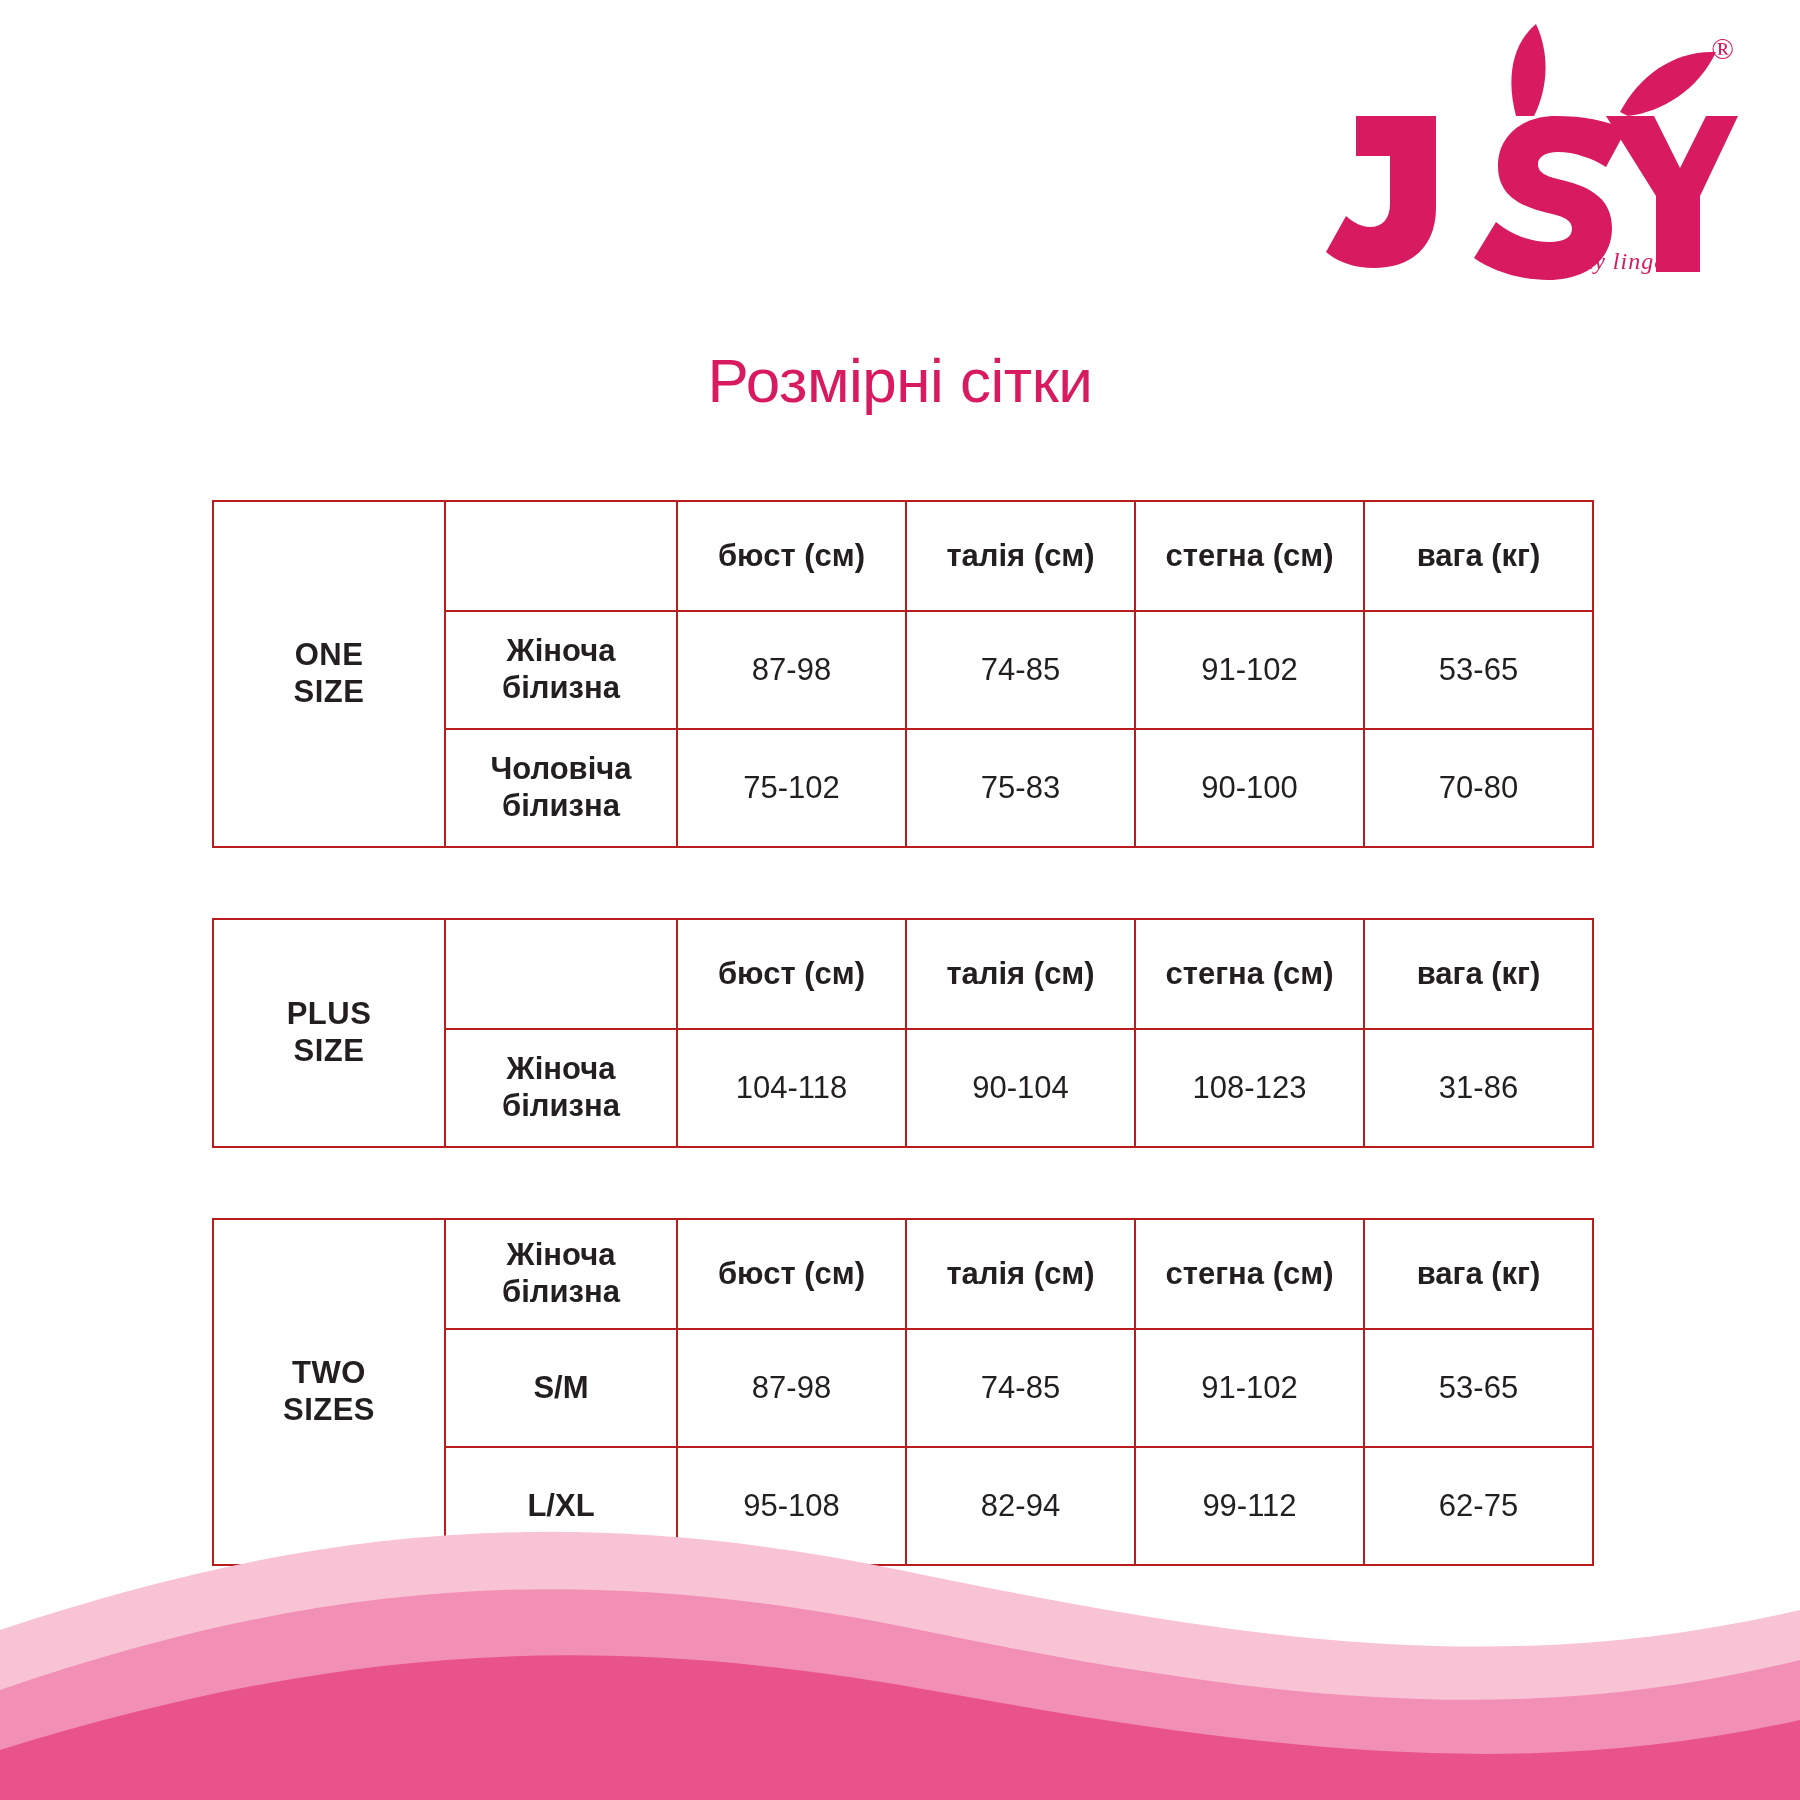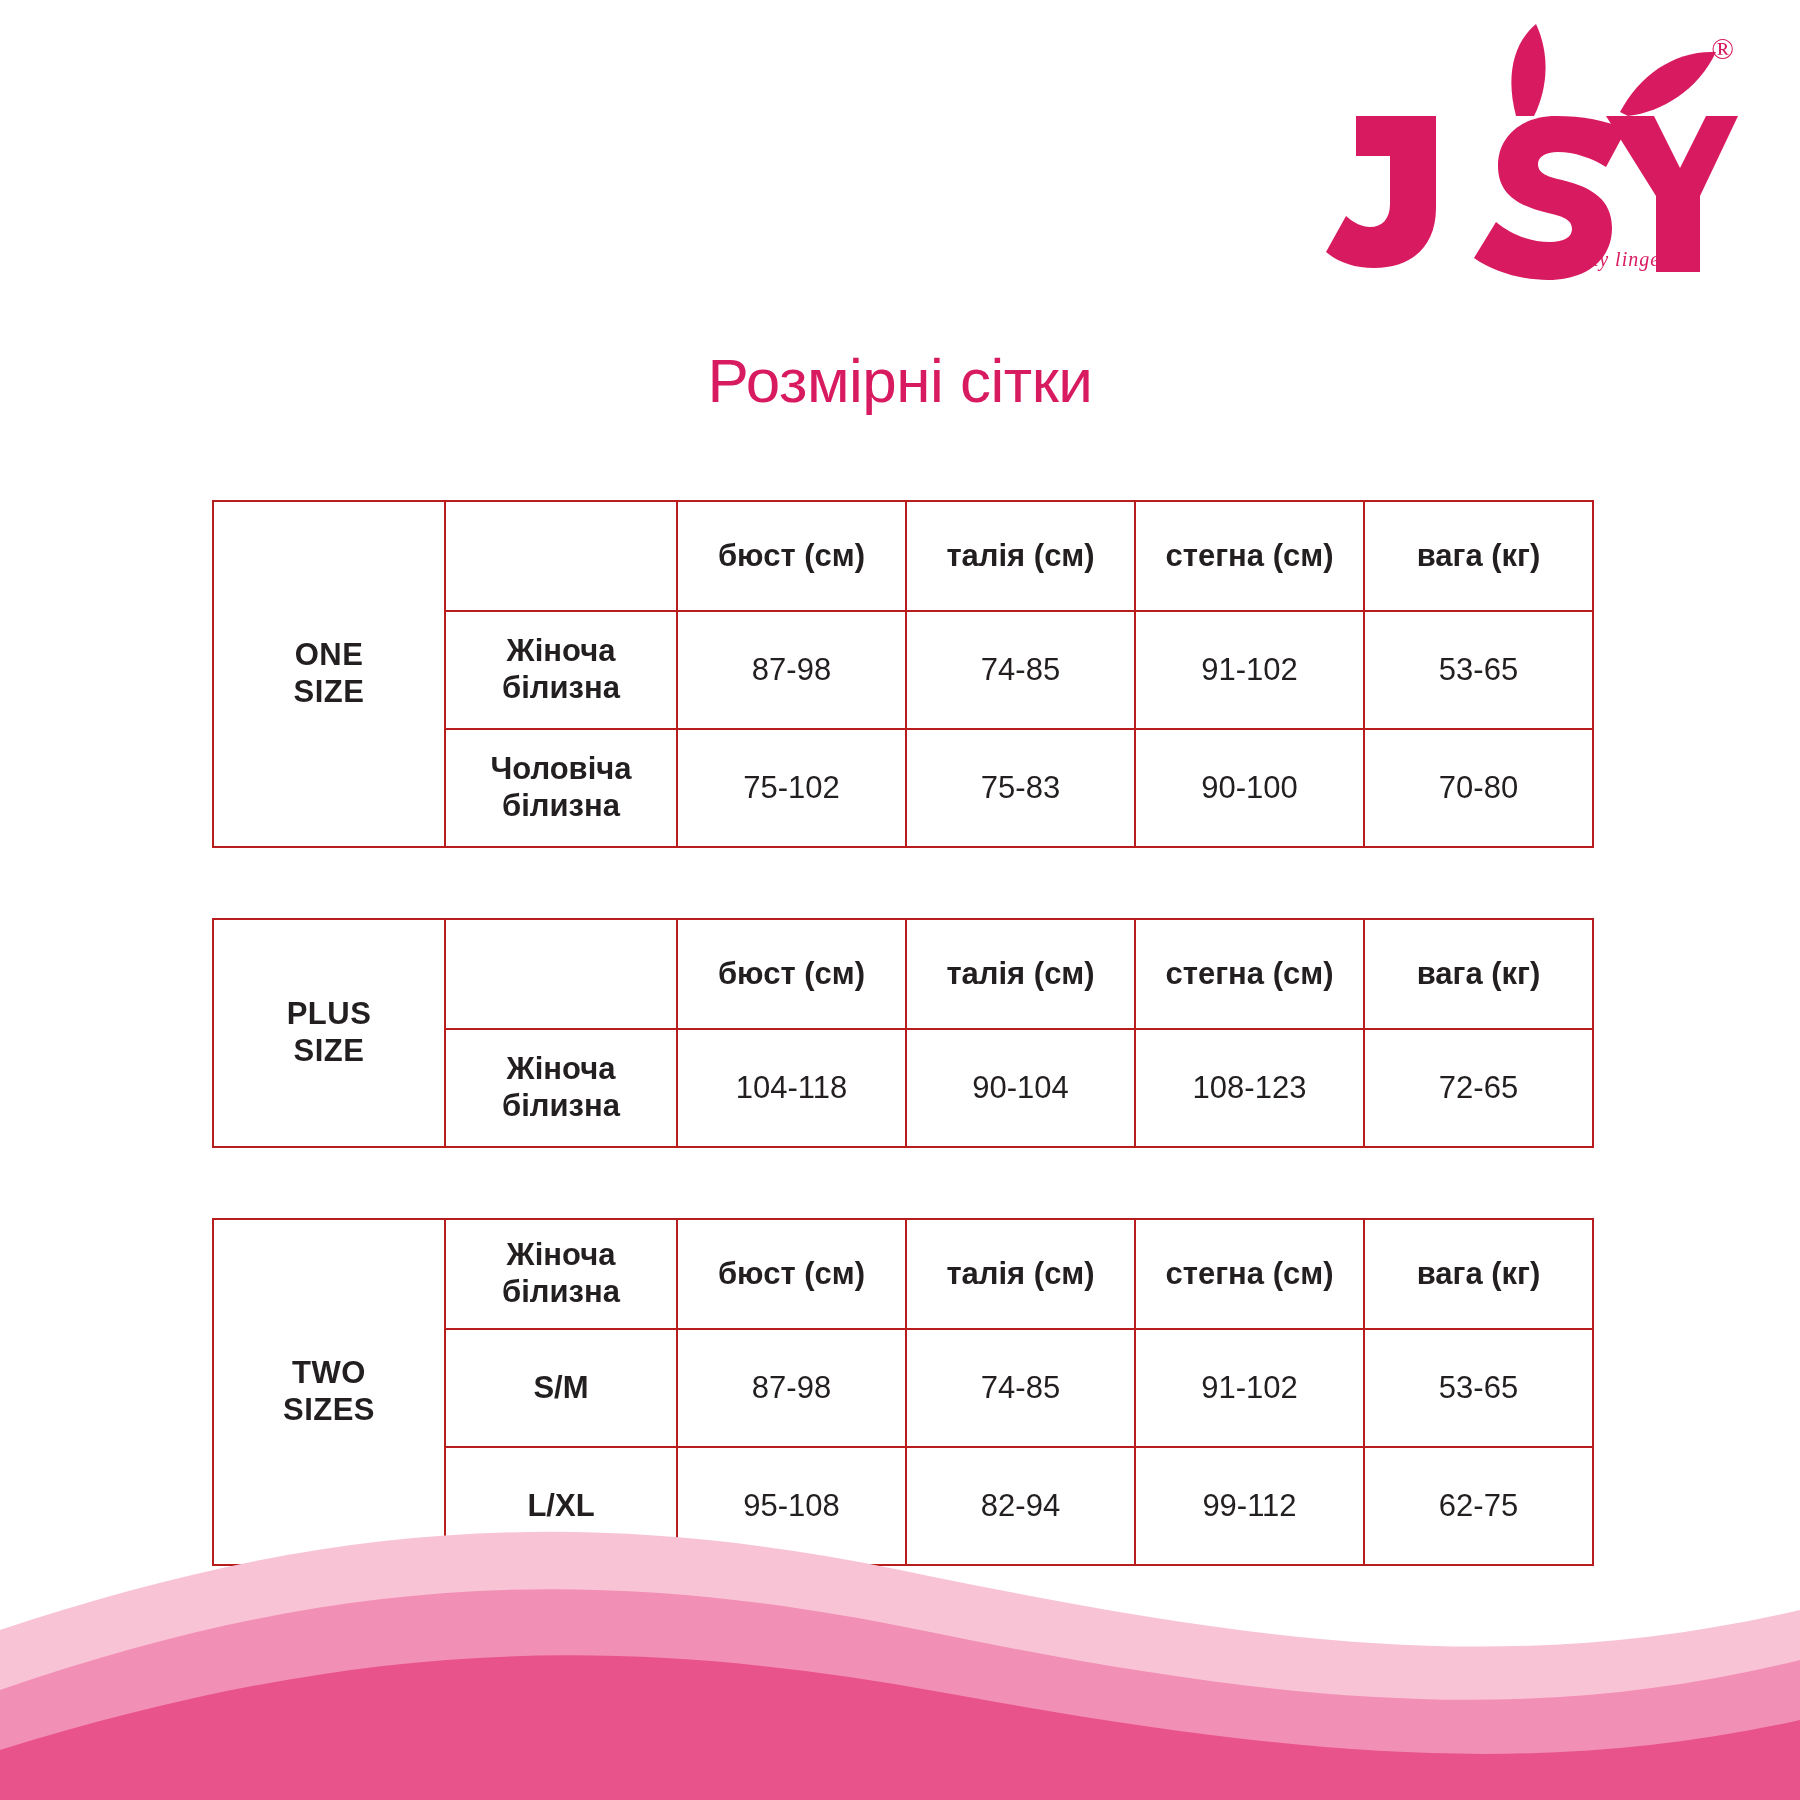--- a/index.html
+++ b/index.html
@@ -119,21 +119,21 @@
     <path d="M196 96 C186 58 192 24 216 4 C230 34 228 68 214 96 Z" fill="#d81b60"></path>
     <path d="M300 92 C320 54 356 30 396 32 C378 70 342 92 308 96 Z" fill="#d81b60"></path>
 
     <path d="M36 96 L116 96 L116 188 C116 226 92 248 54 248 C34 248 18 242 6 232 L26 196 C34 203 42 207 50 207 C62 207 70 199 70 184 L70 136 L36 136 Z" fill="#d81b60"></path>
 
     <path d="M236 96 C202 96 178 116 178 146 C178 174 198 186 228 193 C246 197 252 201 252 209 C252 217 244 222 230 222 C210 222 190 214 176 202 L154 238 C174 252 202 260 228 260 C266 260 292 240 292 208 C292 180 272 167 242 160 C224 156 218 152 218 144 C218 137 225 132 238 132 C254 132 272 138 286 147 L306 110 C286 100 262 96 236 96 Z" fill="#d81b60"></path>
 
     <path d="M286 96 L334 96 L360 148 L386 96 L418 96 L380 176 L380 252 L336 252 L336 176 Z" fill="#d81b60"></path>
   </svg>
   <div class="logo-reg">®</div>
-  <div style="position:absolute; left:198px; top:228px; width:220px; text-align:center; font-family:'Liberation Serif', serif; font-style:italic; font-size:20px; color:#d81b60; letter-spacing:1px;">sexy lingerie</div>
+  <div style="position:absolute; left:198px; top:228px; width:220px; text-align:center; font-family:'Liberation Serif', serif; font-style:italic; font-size:24px; color:#d81b60; letter-spacing:1px;">sexy lingerie</div>
 </div>
 
 <div class="page-title">Розмірні сітки</div>
 
 <div class="tables-wrap">
 
   <table class="size-table">
     <colgroup>
         <col class="c-group">
         <col class="c-type">
@@ -189,21 +189,21 @@
         <td class="colhead">талія (см)</td>
         <td class="colhead">стегна (см)</td>
         <td class="colhead">вага (кг)</td>
       </tr>
       <tr class="d-row">
         <td class="rowlabel" style="white-space:pre-line;">Жіноча
 білизна</td>
         <td class="datacell">104-118</td>
         <td class="datacell">90-104</td>
         <td class="datacell">108-123</td>
-        <td class="datacell">72-65</td>
+        <td class="datacell">31-86</td>
       </tr>
     </tbody>
   </table>
 
   <table class="size-table">
     <colgroup>
         <col class="c-group">
         <col class="c-type">
         <col class="c-m">
         <col class="c-m">

